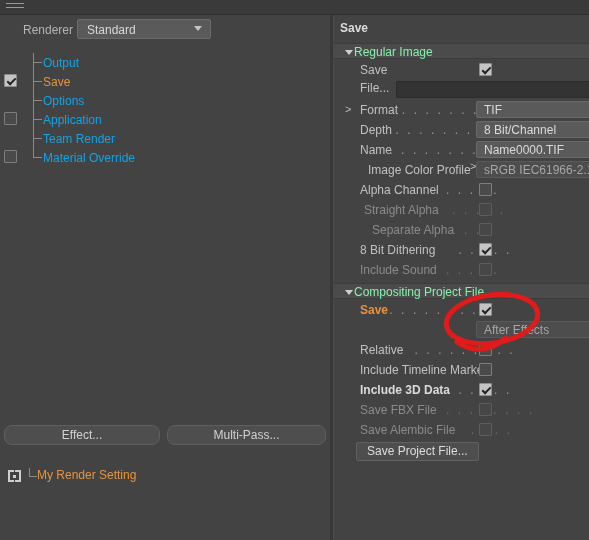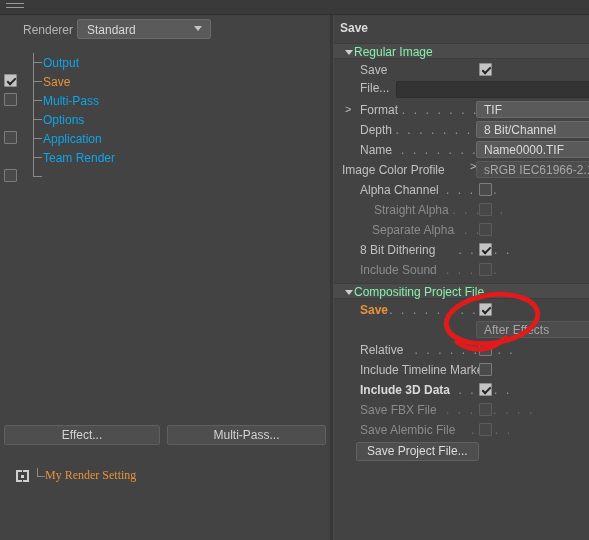--- a/index.html
+++ b/index.html
@@ -46,26 +46,26 @@
   .cbx{width:13px;height:13px;box-sizing:border-box;display:inline-block;position:relative;
        border:1px solid #7d7d7d;background:#4a4a4a;border-radius:1px;}
   .cbx.on{background:#c4c4c4;border-color:#8e8e8e;}
   .cbx.on:after{content:"";position:absolute;left:2px;top:3px;width:7px;height:3px;
        border-left:2px solid #242424;border-bottom:2px solid #242424;transform:rotate(-45deg);}
   .cbx.dim{border-color:#5d5d5d;background:#474747;}
 
   
   .btnrow{position:absolute;left:0;top:410px;width:330px;height:22px;}
   .btn{position:absolute;top:0;height:20px;background:#4e4e4e;border:1px solid #5f5f5f;
-       border-radius:2px;box-sizing:border-box;text-align:center;line-height:18px;
+       border-radius:8px;box-sizing:border-box;text-align:center;line-height:18px;
        font-size:12px;color:#d2d2d2;}
   .btn.effect{left:4px;width:156px;}
   .btn.multipass{left:167px;width:159px;}
 
-  .setting-row{position:absolute;left:12px;top:452px;width:330px;height:18px;font-family:Liberation Serif, serif;}
+  .setting-row{position:absolute;left:4px;top:452px;width:330px;height:18px;}
   .corner-ico{position:absolute;left:4px;top:3px;width:13px;height:12px;}
   .corner-ico span{position:absolute;width:4px;height:4px;}
   .corner-ico .a{left:0;top:0;border-left:2px solid #cfcfcf;border-top:2px solid #cfcfcf;}
   .corner-ico .b{right:0;top:0;border-right:2px solid #cfcfcf;border-top:2px solid #cfcfcf;}
   .corner-ico .c{left:0;bottom:0;border-left:2px solid #cfcfcf;border-bottom:2px solid #cfcfcf;}
   .corner-ico .d{right:0;bottom:0;border-right:2px solid #cfcfcf;border-bottom:2px solid #cfcfcf;}
   .corner-ico .m{left:5px;top:5px;width:3px;height:3px;background:#cfcfcf;border:0;}
   .elbow{position:absolute;left:25px;top:1px;width:8px;height:10px;}
   .elbow:before{content:"";position:absolute;left:0;top:0;width:1px;height:9px;background:#8a8a8a;}
   .elbow:after{content:"";position:absolute;left:0;top:8px;width:8px;height:1px;background:#8a8a8a;}
@@ -131,40 +131,36 @@
         <div class="trow">
           <div class="tee"></div>
           <div class="lbl">Output</div>
         </div>
         <div class="trow">
           <div class="cb"><span class="cbx on"></span></div>
           <div class="tee"></div>
           <div class="lbl sel">Save</div>
         </div>
         <div class="trow">
-          <div class="cb"><span class="cbx"></span></div>
-          <div class="tee"></div>
-          <div class="lbl">Multi-Pass</div>
-        </div>
-        <div class="trow">
           <div class="tee"></div>
           <div class="lbl">Options</div>
         </div>
         <div class="trow">
           <div class="cb"><span class="cbx"></span></div>
           <div class="tee"></div>
           <div class="lbl">Application</div>
         </div>
         <div class="trow">
           <div class="tee"></div>
           <div class="lbl">Team Render</div>
         </div>
         <div class="trow last">
           <div class="cb"><span class="cbx"></span></div>
           <div class="tee"></div>
+          <div class="lbl">Material Override</div>
         </div>
       </div>
 
     <div class="btnrow">
       <div class="btn effect">Effect...</div>
       <div class="btn multipass">Multi-Pass...</div>
     </div>
 
     <div class="setting-row">
       <div class="corner-ico">
@@ -214,33 +210,33 @@
           </div>
         </div>
         <div class="prow" style="top: 125px;">
           <div class="plabel" style="left: 26px;">Name</div>
           <div class="dots" style="left: 55.2px;">. . . . . . . . . .</div>
           <div class="field" style="left: 142px; width: 125px;">
             <div class="fv">Name0000.TIF</div>
           </div>
         </div>
         <div class="prow" style="top: 145px;">
-          <div class="plabel" style="left: 8px; text-align: right;">Image Color Profile</div>
+          <div class="plabel" style="left: 34px; text-align: right;">Image Color Profile</div>
           <div class="subarrow" style="left: 136px; top: 0px;">&gt;</div>
           <div class="field dimf" style="left: 142px; width: 125px;">
             <div class="fv">sRGB IEC61966-2.1</div>
           </div>
         </div>
         <div class="prow" style="top: 165px; text-align: center;">
           <div class="plabel" style="left: 26px;">Alpha Channel</div>
           <div class="dots" style="left: 111.9px;">. . . . .</div>
           <div class="pcb" style="left: 145px;"><span class="cbx"></span></div>
         </div>
         <div class="prow" style="top: 185px;">
-          <div class="plabel dim" style="left: 40px;">Straight Alpha</div>
+          <div class="plabel dim" style="left: 30px;">Straight Alpha</div>
           <div class="dots dim" style="left: 118.2px;">. . . . .</div>
           <div class="pcb" style="left: 145px;"><span class="cbx dim"></span></div>
         </div>
         <div class="prow" style="top: 205px;">
           <div class="plabel dim" style="left: 38px;">Separate Alpha</div>
           <div class="dots dim" style="left: 118.2px;">. . . .</div>
           <div class="pcb" style="left: 145px;"><span class="cbx dim"></span></div>
         </div>
         <div class="prow" style="top: 225px;">
           <div class="plabel" style="left: 26px;">8 Bit Dithering</div>

